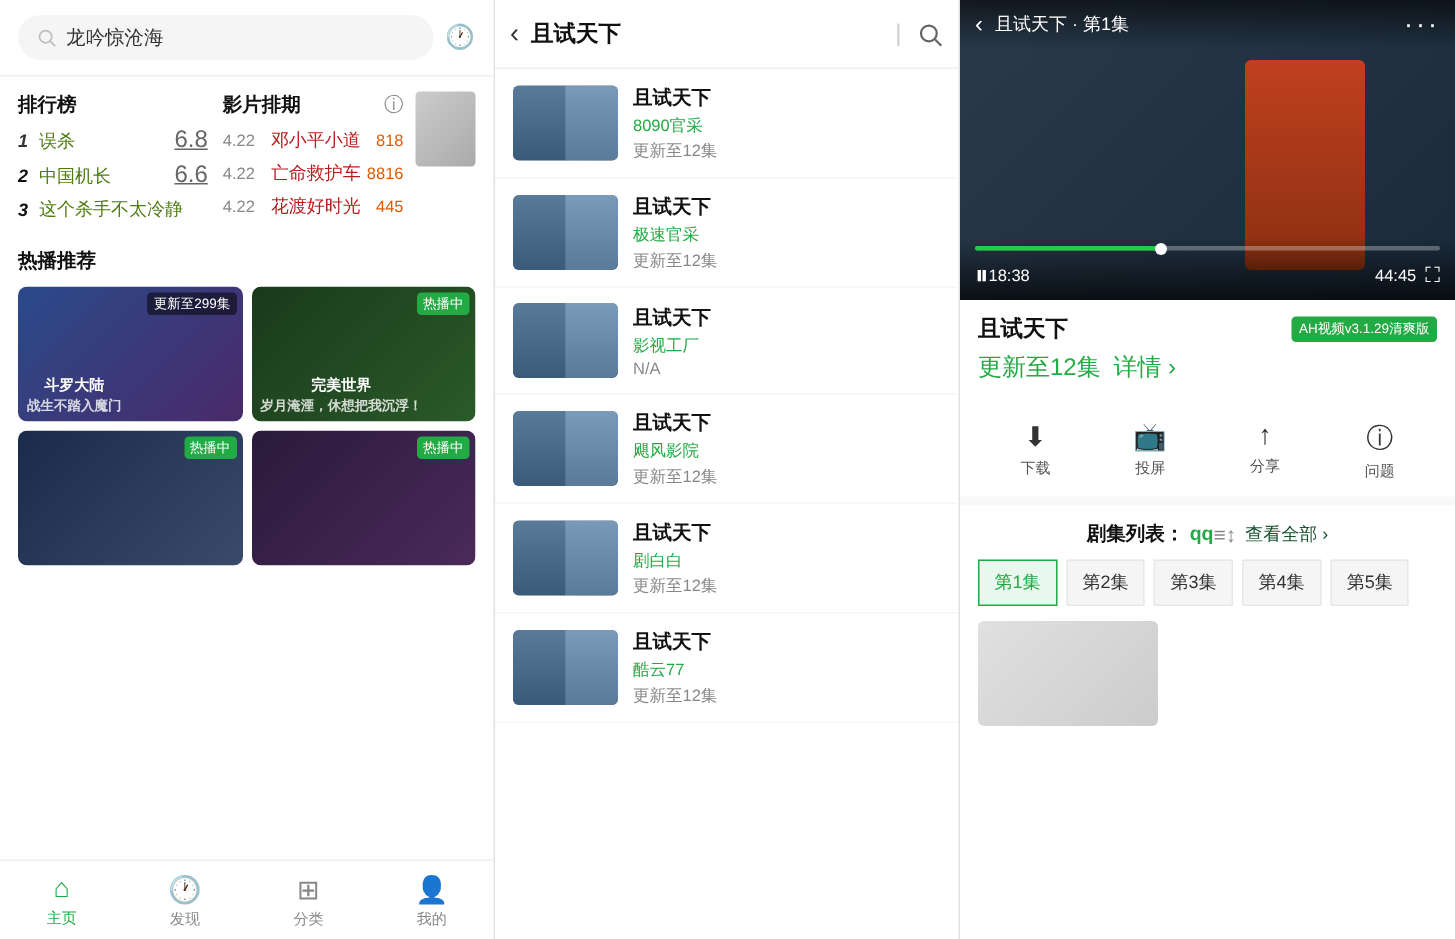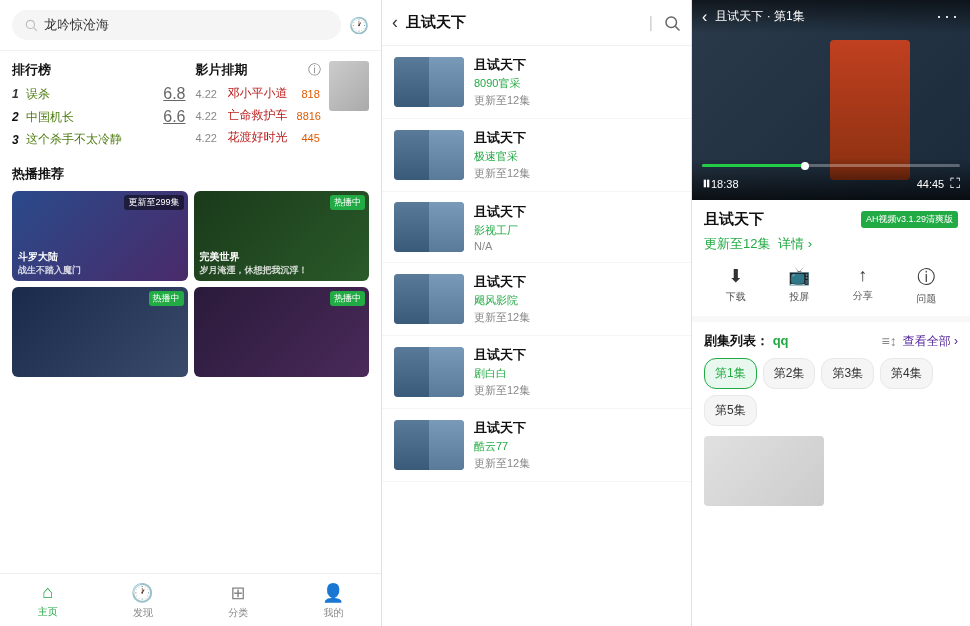--- a/index.html
+++ b/index.html
@@ -7,21 +7,21 @@
       width: 970px;
       height: 626px;
       background: #f0f0f0;
       font-family: -apple-system, "PingFang SC", "Microsoft YaHei", sans-serif;
       overflow: hidden;
       display: flex;
     }
 
     
     .left-panel {
-      width: 382px;
+      width: 330px;
       height: 626px;
       background: #fff;
       display: flex;
       flex-direction: column;
       border-right: 1px solid #e0e0e0;
       overflow: hidden;
     }
 
     .search-bar {
       display: flex;
@@ -185,20 +185,21 @@
     .hot-grid {
       display: grid;
       grid-template-columns: 1fr 1fr;
       gap: 6px;
     }
     .hot-item {
       border-radius: 6px;
       overflow: hidden;
       position: relative;
       height: 90px;
+      text-align: center;
     }
     .hot-item-bg {
       width: 100%;
       height: 100%;
       background: linear-gradient(135deg, #2a4a8a, #4a2a6a);
     }
     .hot-item-bg.bg2 { background: linear-gradient(135deg, #1a3a1a, #2a5a2a); }
     .hot-item-bg.bg3 { background: linear-gradient(135deg, #1a2a4a, #3a4a6a); }
     .hot-item-bg.bg4 { background: linear-gradient(135deg, #2a1a3a, #4a2a5a); }
     .hot-item-label {
@@ -463,23 +464,23 @@
       color: #111;
     }
     .detail-badge {
       background: #22aa44;
       color: #fff;
       font-size: 9px;
       padding: 2px 5px;
       border-radius: 3px;
     }
     .detail-update {
-      font-size: 13px;
+      font-size: 16px;
       color: #888;
-      margin-bottom: 12px;
+      margin-bottom: 24px;
     }
     .detail-update span { color: #22aa44; margin-right: 4px; }
     .detail-actions {
       display: flex;
       gap: 0;
     }
     .action-btn {
       flex: 1;
       display: flex;
       flex-direction: column;
@@ -493,38 +494,38 @@
 
     .episode-section {
       background: #fff;
       margin-top: 6px;
       padding: 10px 12px;
       flex: 1;
     }
     .episode-header {
       display: flex;
       align-items: center;
-      justify-content: space-between;
+      justify-content: center;
       margin-bottom: 8px;
     }
     .episode-label {
       font-size: 13px;
       color: #333;
     }
     .episode-label span { font-weight: bold; color: #111; }
-    .see-all { font-size: 12px; color: #4c1d95; cursor: pointer; }
+    .see-all { font-size: 12px; color: #14532d; cursor: pointer; }
 
     .episode-grid {
       display: flex;
       gap: 6px;
       flex-wrap: wrap;
     }
     .ep-btn {
       padding: 6px 10px;
-      border-radius: 12px;
+      border-radius: 0;
       font-size: 12px;
       background: #f5f5f5;
       color: #333;
       cursor: pointer;
       border: 1px solid #e8e8e8;
     }
     .ep-btn.active {
       background: #e8f8ee;
       color: #22aa44;
       border-color: #22aa44;

